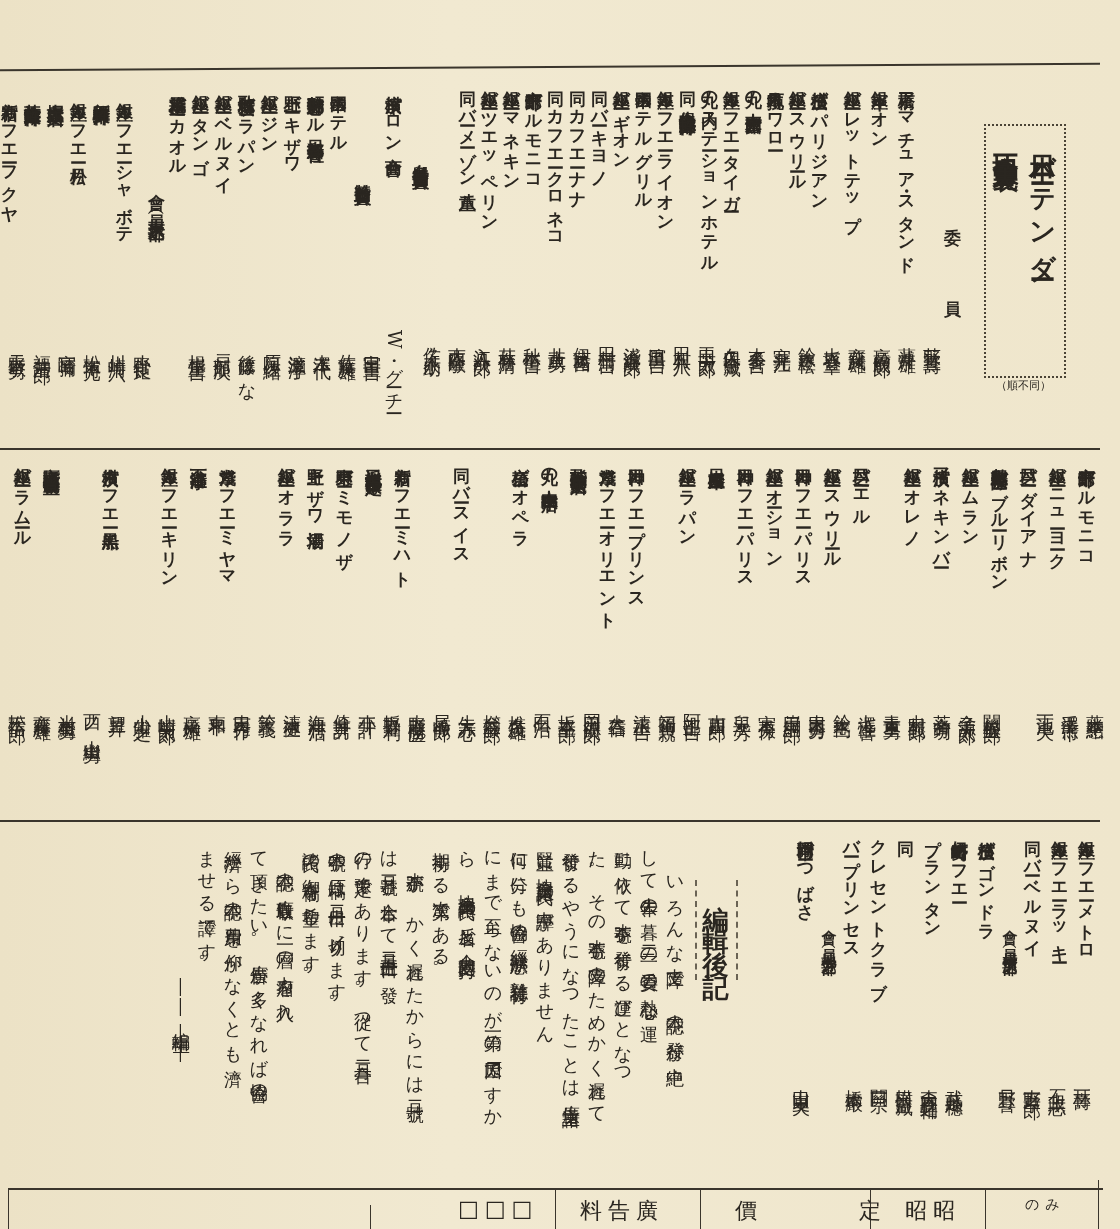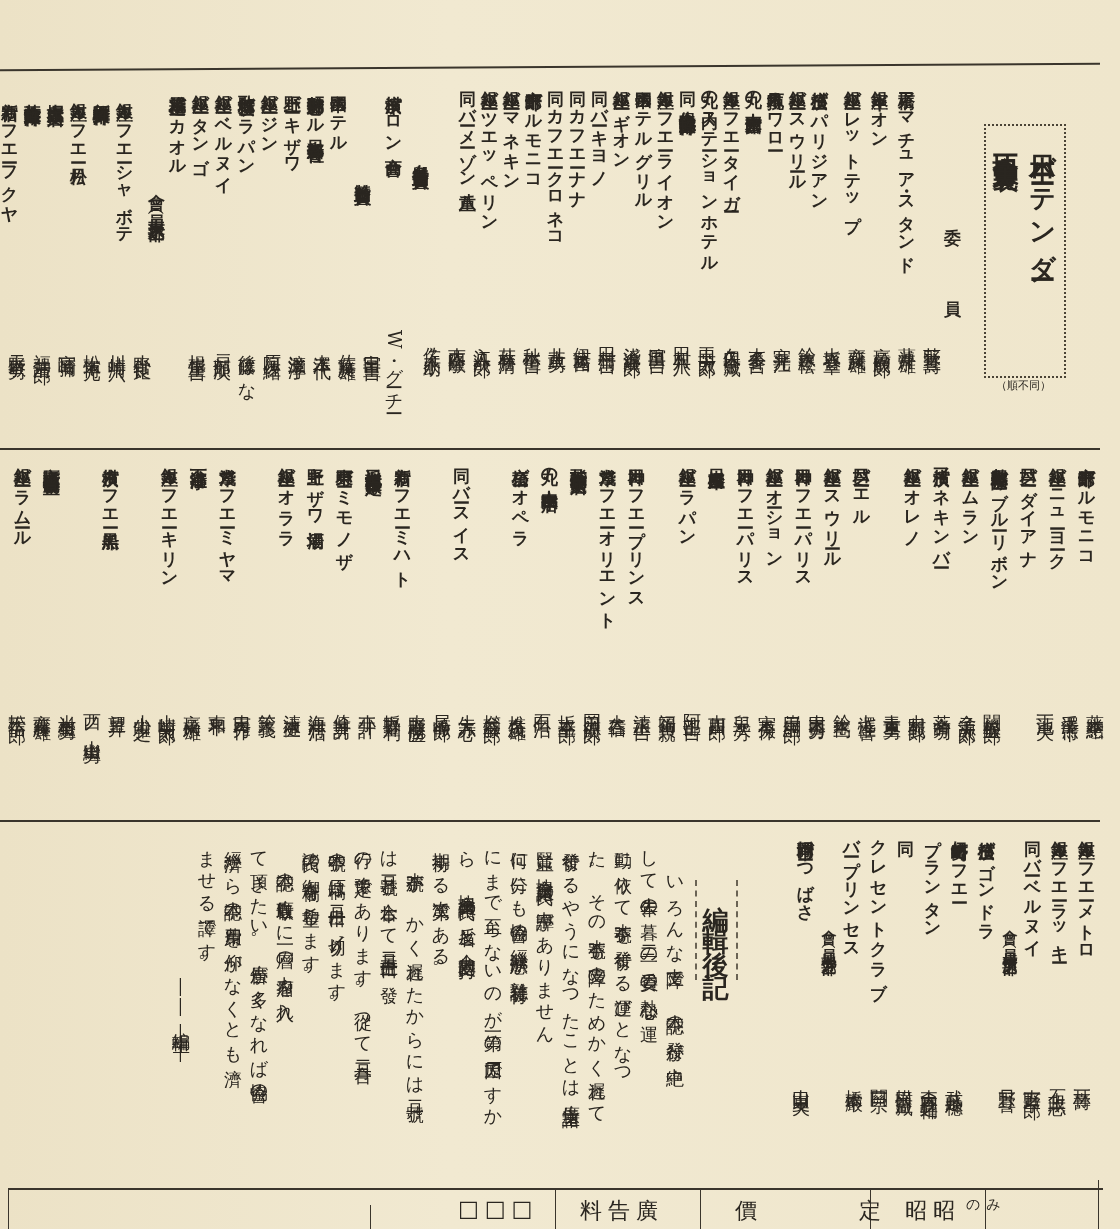--- a/index.html
+++ b/index.html
@@ -281,13 +281,13 @@
 <div class="vline" style="left:370px; top:1205px; height:24px;"></div>
 <div class="vline" style="left:555px; top:1190px; height:39px;"></div>
 <div class="vline" style="left:700px; top:1190px; height:39px;"></div>
 <div class="vline" style="left:870px; top:1190px; height:39px;"></div>
 <div class="vline" style="left:985px; top:1190px; height:39px;"></div>
 <div class="vline" style="left:1098px; top:1180px; height:49px;"></div>
 <div class="adcell" style="left:458px;">□□□</div>
 <div class="adcell" style="left:580px;">料告廣</div>
 <div class="adcell" style="left:735px; letter-spacing:40px;">價　定</div>
 <div class="adcell" style="left:905px;">昭昭</div>
-<div class="adcell" style="left:966px; font-size:14px;">のみ</div>
+<div class="adcell" style="left:1025px; font-size:14px;">のみ</div>
 
 </body></html>

